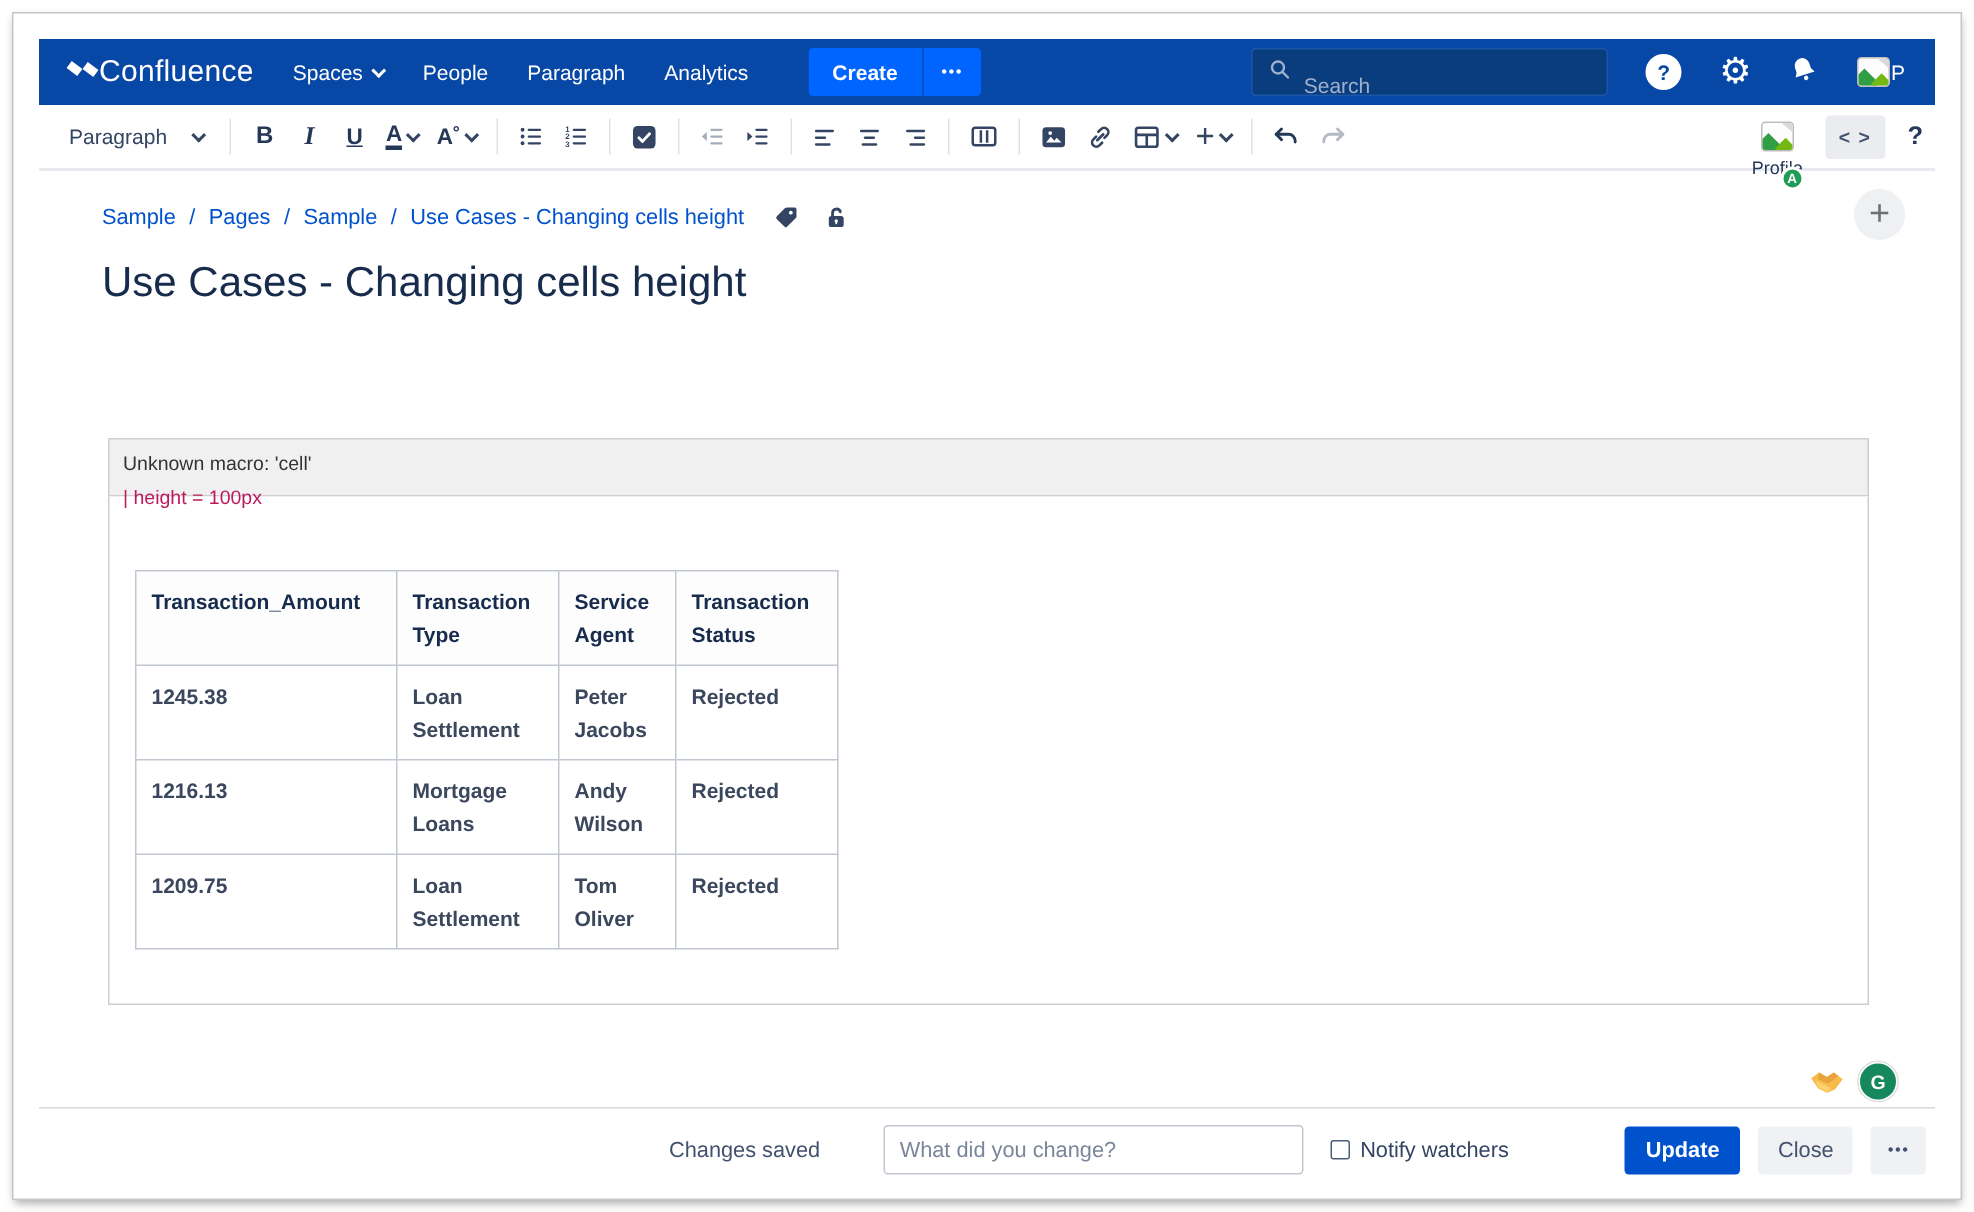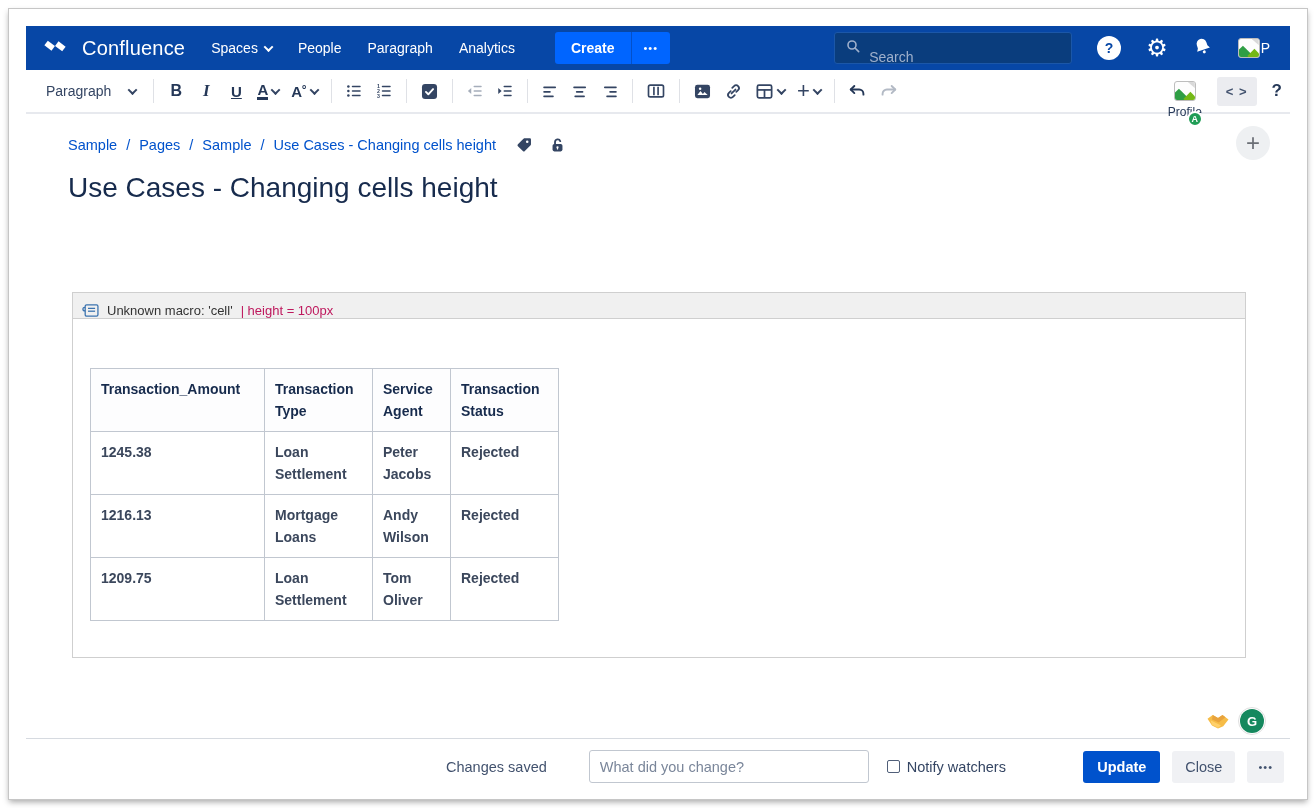--- a/index.html
+++ b/index.html
@@ -3,21 +3,21 @@
 <meta charset="utf-8">
 <style>
   * { margin:0; padding:0; box-sizing:border-box; }
   html,body { width:1316px; height:808px; background:#ffffff; font-family:"Liberation Sans", sans-serif; }
   .page { position:absolute; inset:8px; background:#fff; border:1px solid #c6c6c6;
           box-shadow:0 3px 6px -1px rgba(0,0,0,0.35); padding:17px; overflow:hidden; }
 
   
   .navbar { height:44px; background:#0747A6; display:flex; align-items:center; color:#fff; }
   .nav-left { display:flex; align-items:center; gap:26px; padding-left:18px; }
-  .logo { display:flex; align-items:center; gap:16px; cursor:pointer; }
+  .logo { display:flex; align-items:center; gap:0; cursor:pointer; }
   .logo-text { font-size:20px; font-weight:500; letter-spacing:.2px; }
   .nav-item { font-size:14px; color:#ffffff; display:flex; align-items:center; gap:7px; cursor:pointer; }
   .chev { width:7px; height:7px; border-right:2px solid currentColor; border-bottom:2px solid currentColor;
           transform:rotate(45deg) translate(-1px,-1px); display:inline-block; }
   .create-group { display:flex; margin-left:14px; border-radius:3px; overflow:hidden; }
   .create-btn { background:#0065FF; color:#fff; font-size:14px; font-weight:700; padding:8px 16px; border:none; cursor:pointer; }
   .create-more { background:#0065FF; color:#fff; font-size:11px; letter-spacing:1px; padding:8px 12px; border:none;
                  border-left:1px solid rgba(9,30,66,0.28); cursor:pointer; }
   .nav-right { margin-left:auto; display:flex; align-items:center; gap:25px; padding-right:20px; }
   .nav-search { display:flex; align-items:center; gap:8px; width:238px; height:32px; background:#0A3D7D;
@@ -66,22 +66,22 @@
   .breadcrumb { position:absolute; left:42px; top:22px; display:flex; align-items:center; gap:9px; font-size:14.5px; }
   .bc-link { color:#0052CC; cursor:pointer; text-decoration:none; }
   .bc-sep { color:#0052CC; }
   .bc-icons { display:flex; align-items:center; gap:16px; margin-left:10px; }
   .plus-fab { position:absolute; right:20px; top:12px; width:34px; height:34px; border-radius:50%; background:#eef0f2;
               color:#6b6f76; font-size:24px; font-weight:400; display:flex; align-items:center; justify-content:center; cursor:pointer; }
   .page-title { position:absolute; left:42px; top:58px; font-size:28px; font-weight:400; color:#172B4D; }
 
   
   .macro { position:absolute; left:46px; right:44px; top:178px; }
-  .macro-header { height:27px; background:#F0F0F0; border:1px solid #cfcfcf; display:flex; align-items:flex-end; gap:8px;
-                  padding:0 9px; font-size:13px; cursor:pointer; }
+  .macro-header { height:39px; background:#F0F0F0; border:1px solid #cfcfcf; display:flex; align-items:flex-start; gap:8px;
+                  padding:0 9px; font-size:13px; cursor:pointer;flex-direction:column; }
   .macro-label { color:#333; }
   .macro-params { color:#be185d; }
   .macro-body { border:1px solid #cfcfcf; border-top:none; height:339px; background:#fff; padding:49px 16px 0 17px; }
 
   table.data { border-collapse:collapse; table-layout:fixed; font-size:14px; }
   table.data th, table.data td { border:1px solid #C1C7D0; vertical-align:top; padding:9px 10px; line-height:22px; text-align:left; }
   table.data th { height:59px; color:#172B4D; font-weight:700; background:#fdfdfe; }
   table.data td { height:62px; color:#3b475c; font-weight:700; cursor:text; }
 
   

